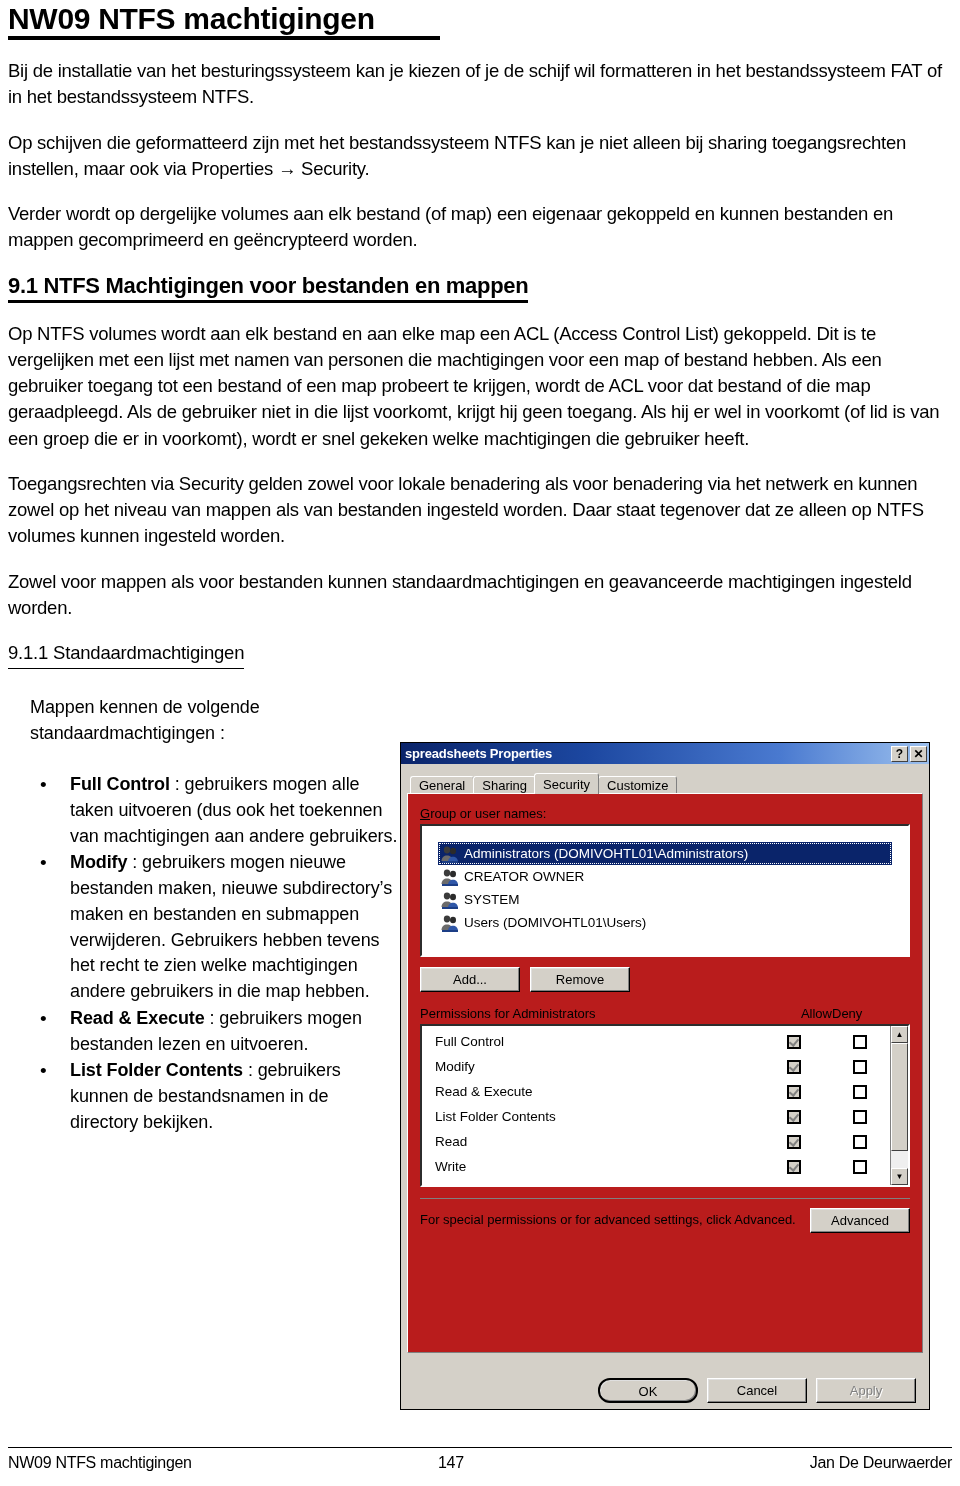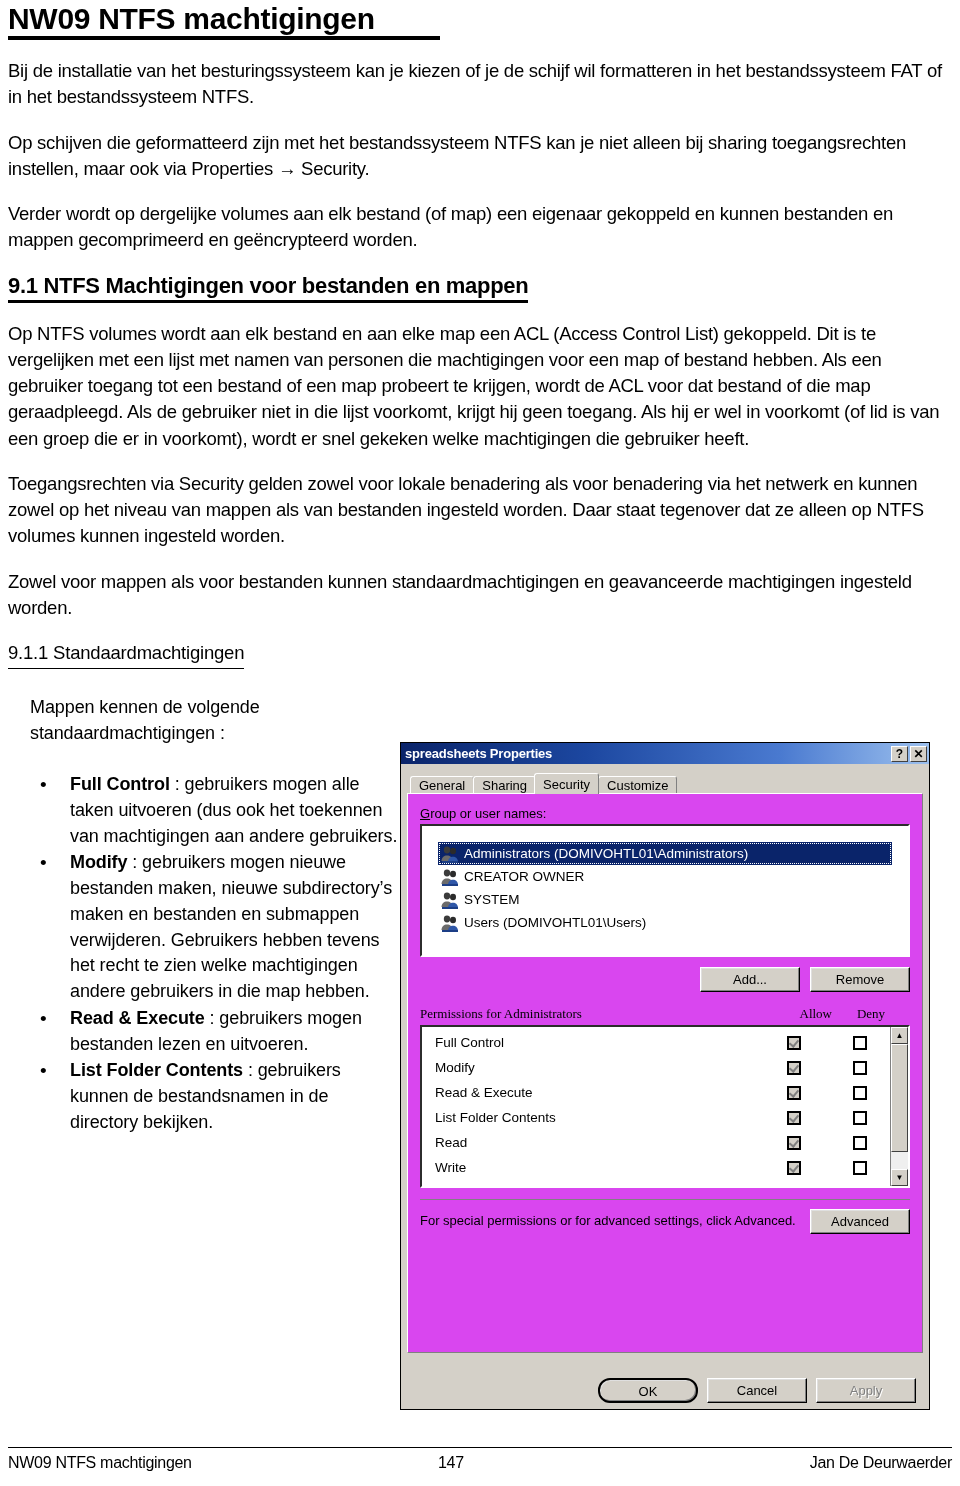--- a/index.html
+++ b/index.html
@@ -185,21 +185,21 @@
     font-weight: normal;
     border-color: #fff #808080 transparent #fff;
     position: relative;
     z-index: 3;
     margin: 0 -1px -1px -1px;
   }
   .tab-panel {
     border: 1px solid #fff;
     border-right-color: #808080;
     border-bottom-color: #808080;
-    background: #d946ef;
+    background: #b91c1c;
     padding: 12px 12px 10px 12px;
     position: relative;
     z-index: 1;
     height: 560px;
     box-sizing: border-box;
   }
 
   .fld-label {
     font-size: 13px;
     margin-bottom: 3px;
@@ -234,21 +234,20 @@
   }
   .user-icon {
     width: 20px; height: 18px;
     margin-right: 4px;
     flex: 0 0 20px;
     position: relative;
   }
 
   .btn-row {
     display: flex;
-    justify-content: flex-end;
     gap: 10px;
     margin-top: 10px;
   }
   .btn {
     background: #d4d0c8;
     border: 1px solid #fff;
     border-right-color: #000;
     border-bottom-color: #000;
     box-shadow: inset -1px -1px 0 #808080, inset 1px 1px 0 #dfdfdf;
     font-size: 13px;
@@ -260,25 +259,24 @@
     color: #000;
   }
   .btn.default { border-width: 2px; border-color:#000 #000 #000 #000;border-radius:12px; }
   .btn.disabled { color: #808080; text-shadow: 1px 1px 0 #fff; }
 
   .perm-header {
     display: flex;
     align-items: flex-end;
     font-size: 13px;
     margin: 14px 0 3px 0;
-    font-family: Liberation Serif, serif;
   }
   .perm-header .ph-name { flex: 1; }
   .perm-header .ph-allow { width: 72px; text-align: right; }
-  .perm-header .ph-deny  { width: 78px; text-align: center; }
+  .perm-header .ph-deny  { width: 78px; }
 
   .perm-listbox {
     background: #fff;
     border: 2px inset #808080;
     border-top-color: #808080;
     border-left-color: #808080;
     border-right-color: #fff;
     border-bottom-color: #fff;
     height: 163px;
     box-sizing: border-box;

